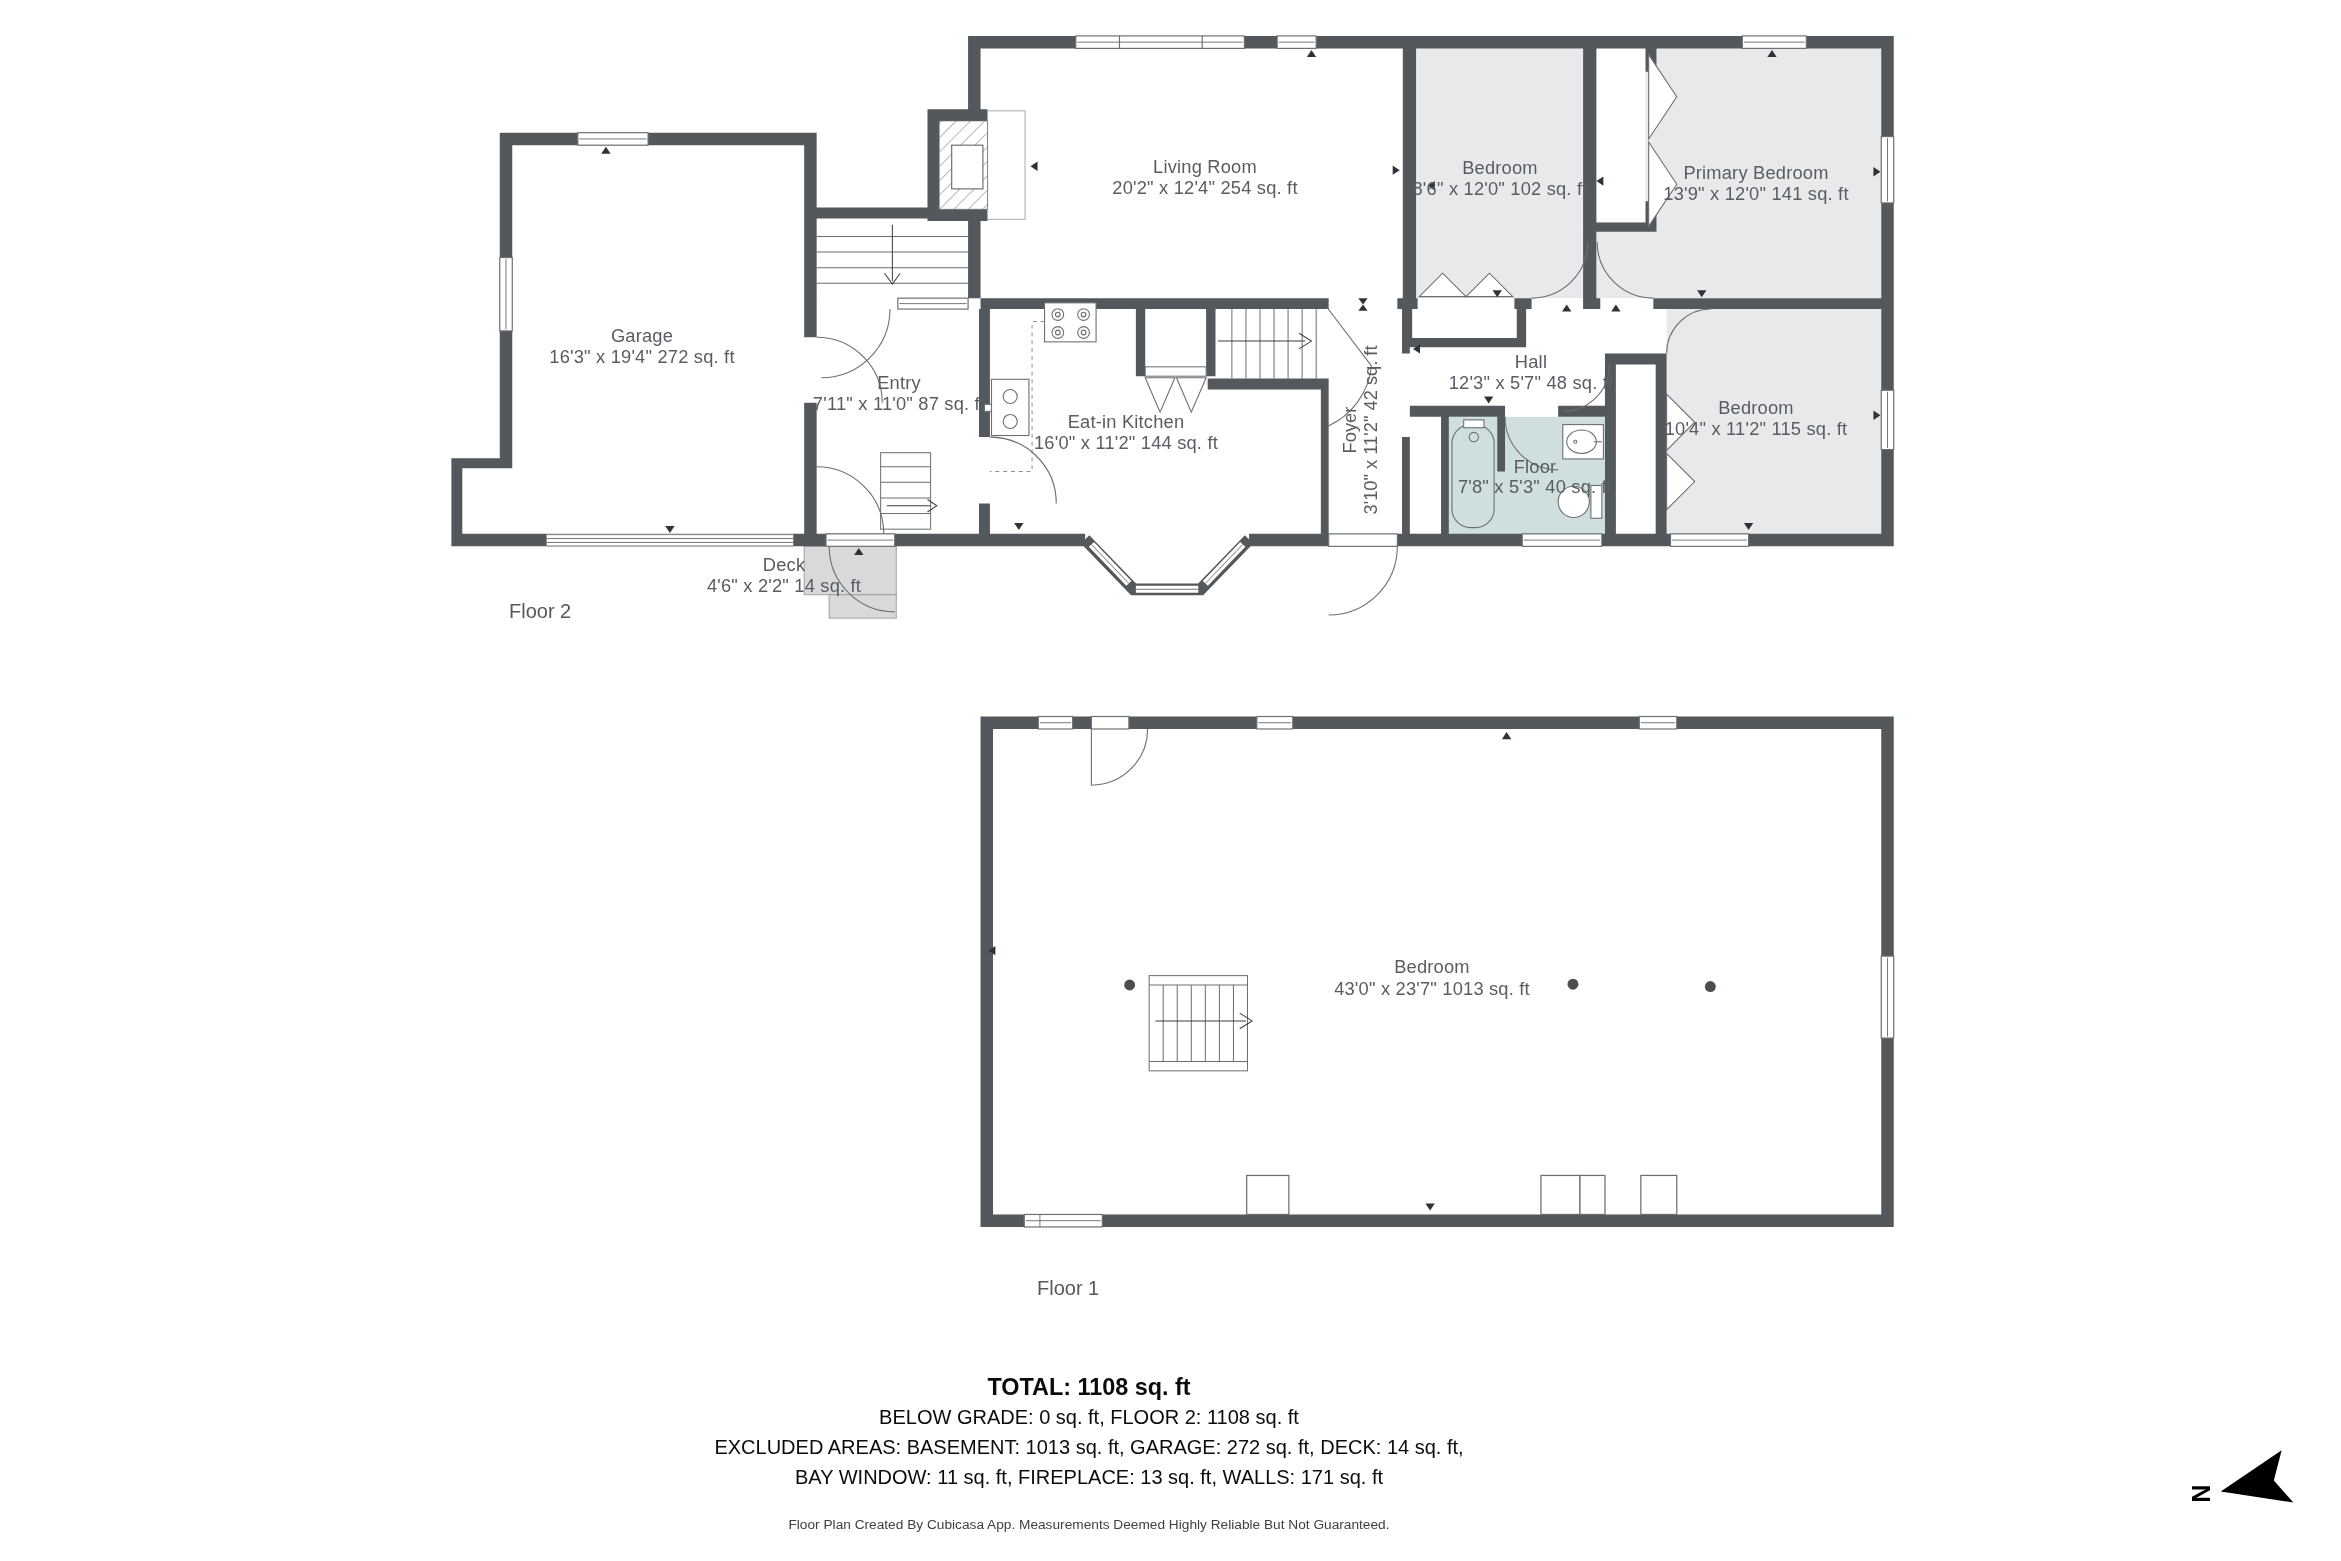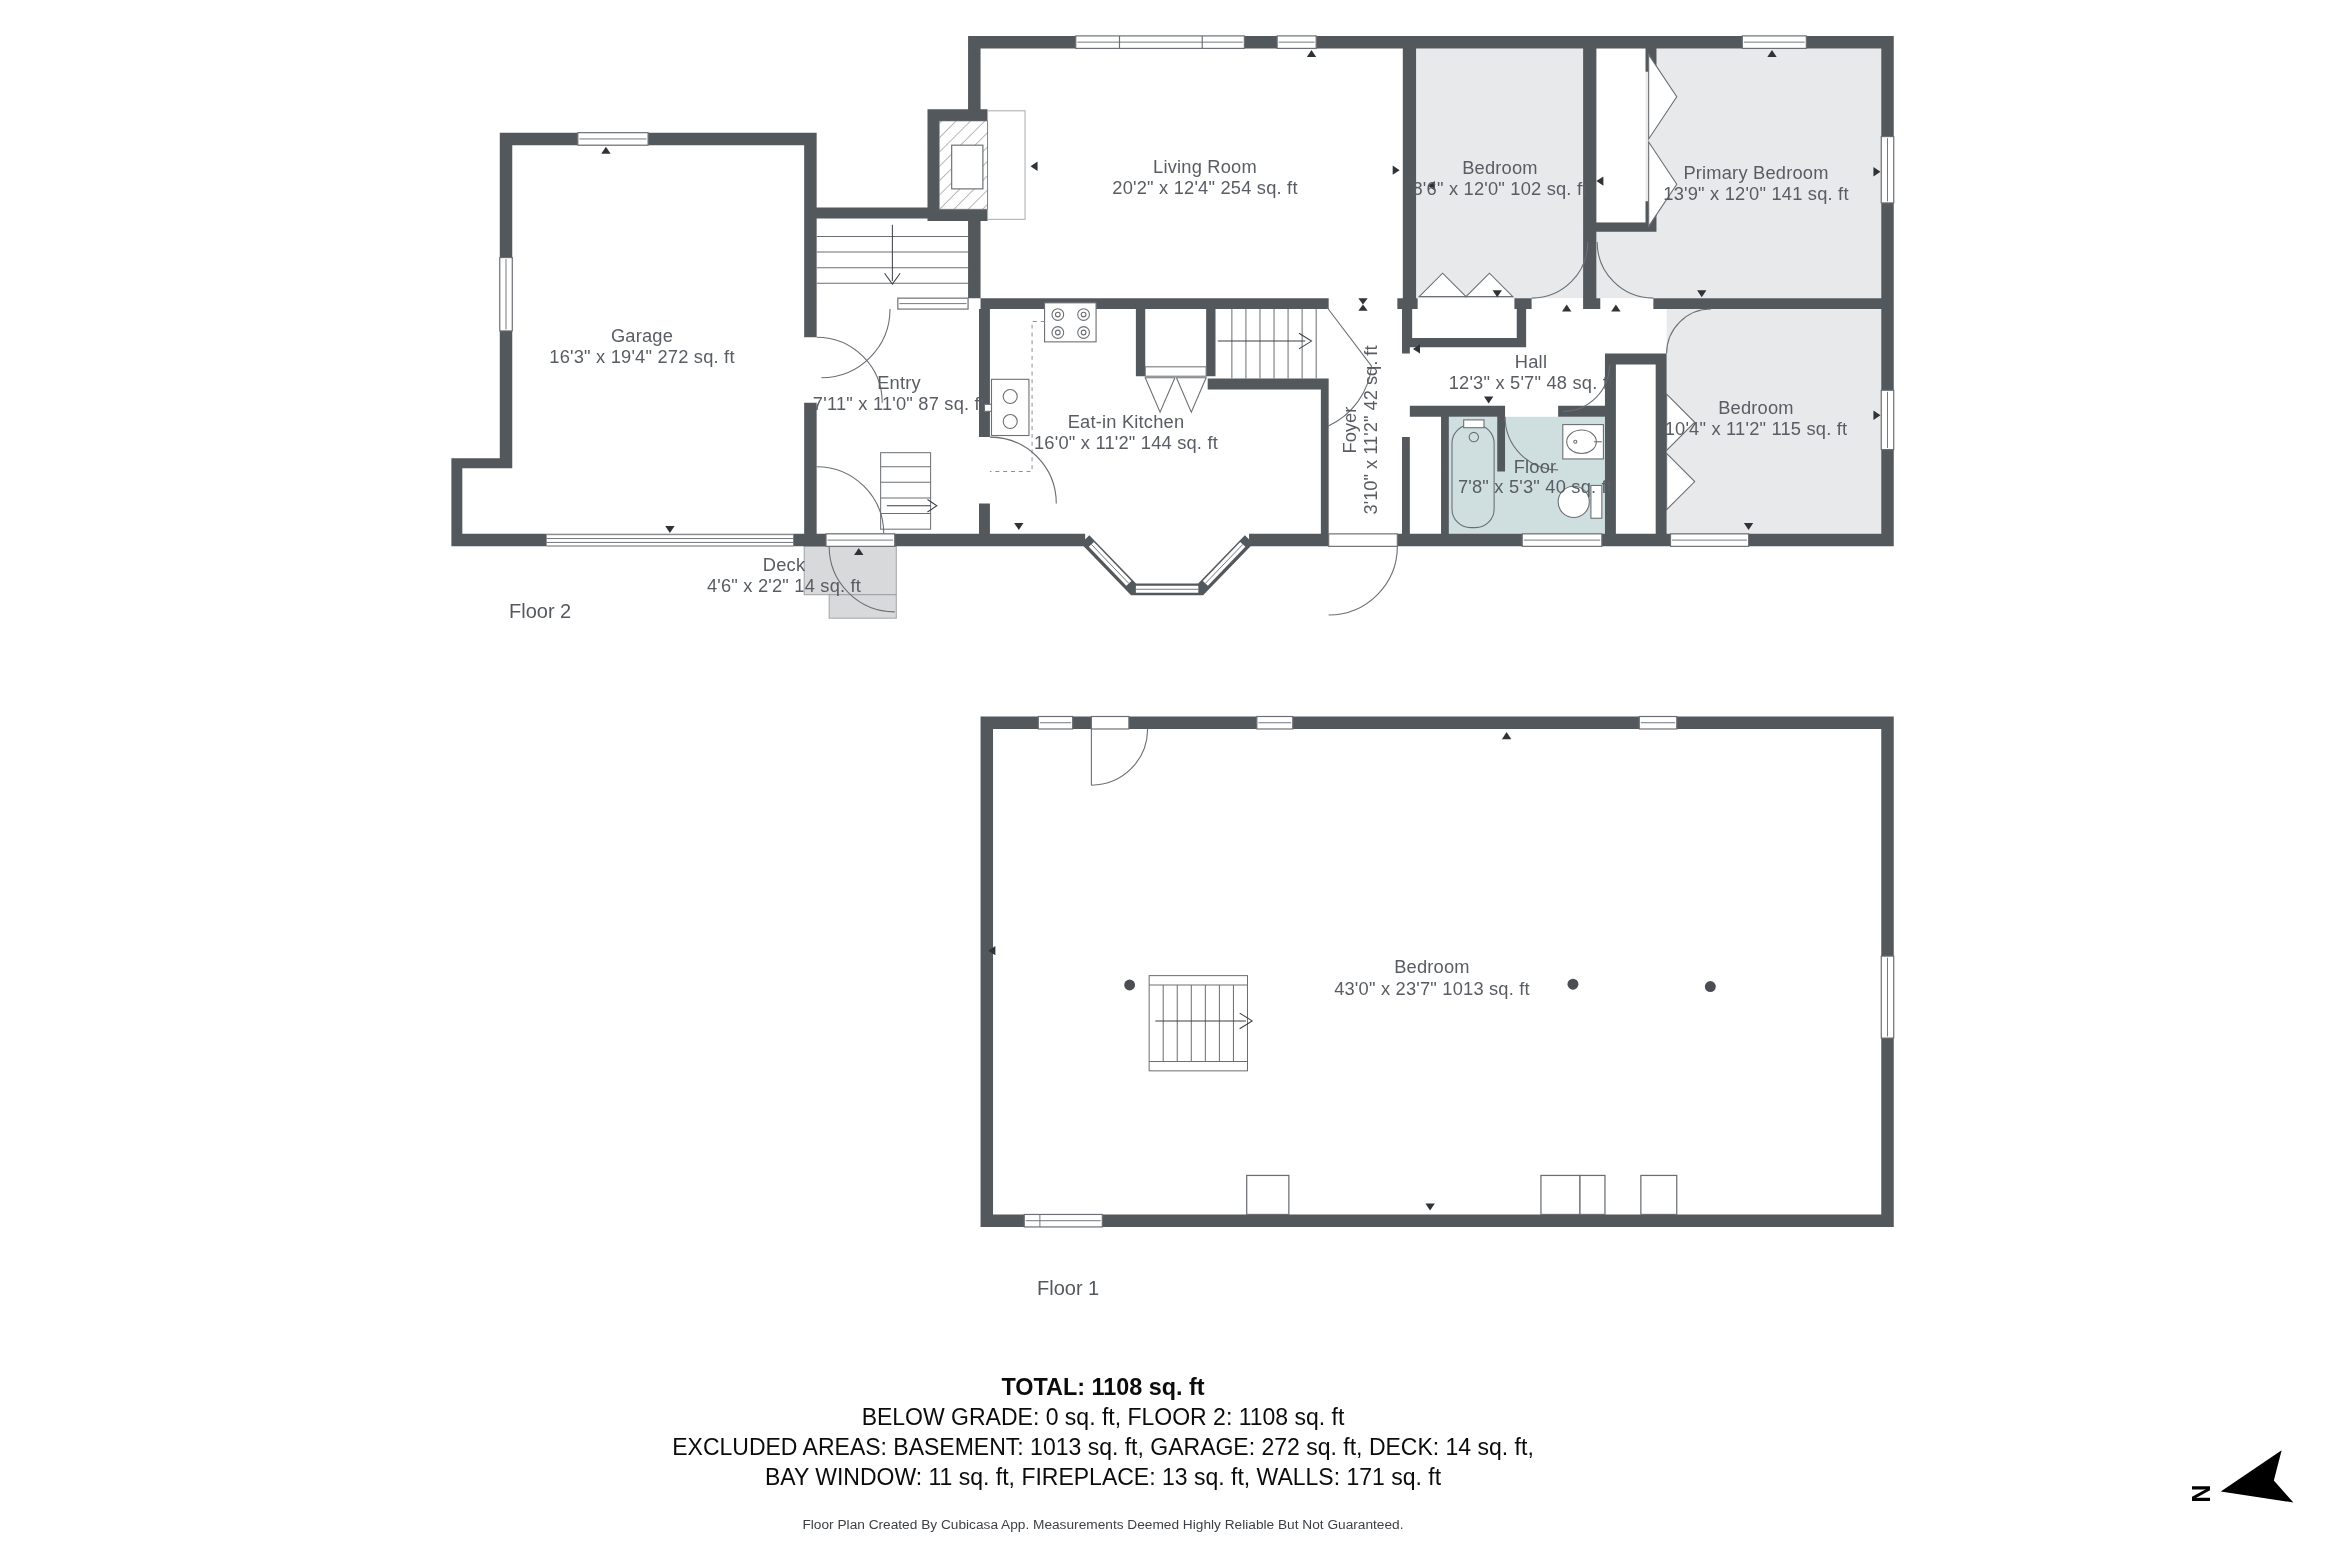--- a/index.html
+++ b/index.html
@@ -4,23 +4,23 @@
 <style>
   html,body{margin:0;padding:0;}
   body{width:2342px;height:1561px;background:#ffffff;font-family:"Liberation Sans",sans-serif;}
   .page{position:relative;width:2342px;height:1561px;background:#fff;overflow:hidden;}
   svg.plan{position:absolute;left:0;top:0;}
   .rl{position:absolute;transform:translate(-50%,-50%);white-space:nowrap;
       font-size:18.3px;line-height:21px;color:#585d64;letter-spacing:0.2px;}
   .floor-tag{position:absolute;font-size:20px;color:#54595f;white-space:nowrap;margin-left:48px;}
   .foyer-label{position:absolute;left:1360px;top:430px;transform:translate(-50%,-50%) rotate(-90deg);
       text-align:center;font-size:18.3px;line-height:21px;color:#585d64;white-space:nowrap;}
-  .summary{position:absolute;left:14px;top:1372px;width:2178px;text-align:center;color:#0b0b0b;}
+  .summary{position:absolute;left:0;top:1372px;width:2178px;text-align:center;color:#0b0b0b;}
   .summary .s-total{font-size:23.4px;font-weight:bold;line-height:30px;}
-  .summary .s-line{font-size:23px;line-height:30px;}
+  .summary .s-line{font-size:20px;line-height:30px;}
   .summary .s-disc{font-size:13.7px;color:#3c3f43;margin-top:25px;}
   .logo{position:absolute;left:55px;top:1488px;font-size:35px;letter-spacing:19px;
         color:#45494e;font-weight:500;white-space:nowrap;}
   .north-n{position:absolute;left:2191px;top:1479px;font-size:25px;font-weight:bold;color:#000;
         transform:rotate(90deg);}
 </style>
 </head>
 <body>
 
 <div class="page">

